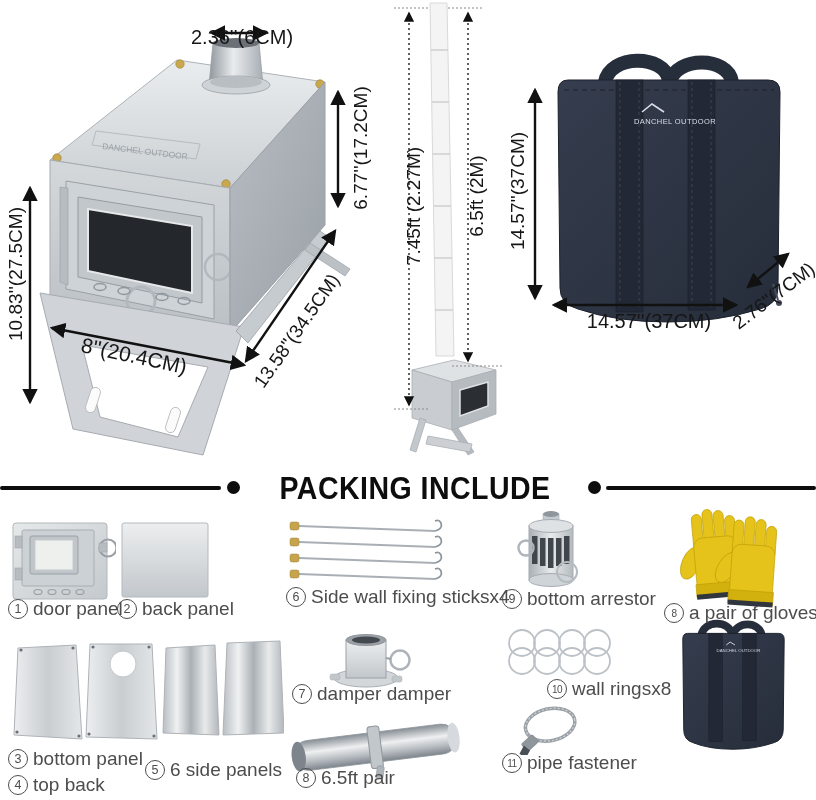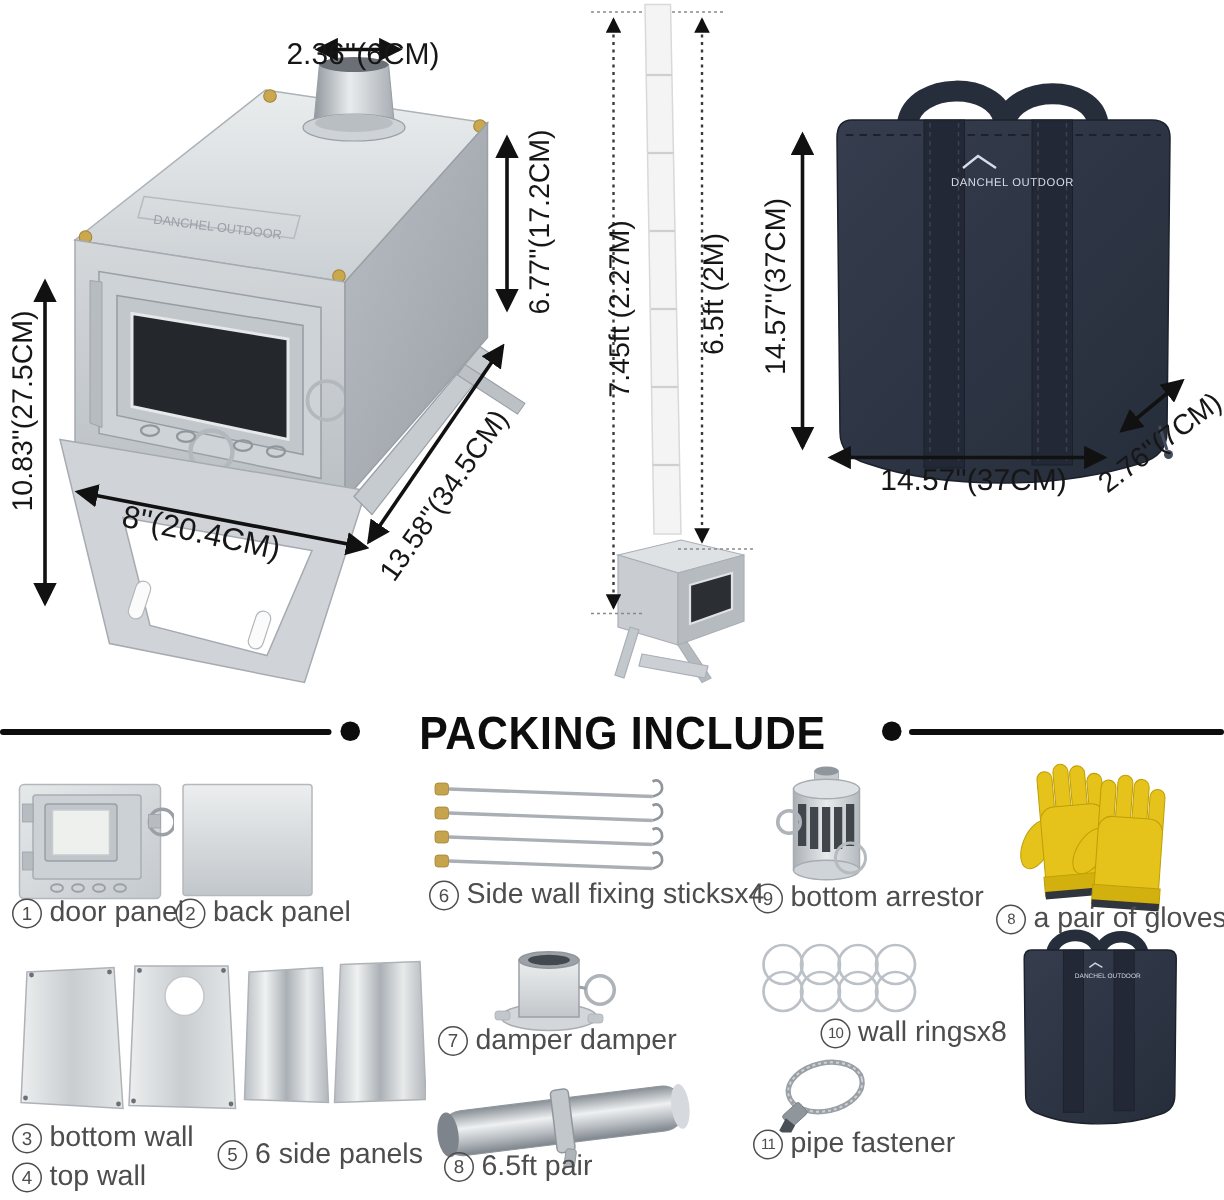--- a/index.html
+++ b/index.html
@@ -406,25 +406,25 @@
   <div class="ilabel" style="left:502px;top:589px;">
     <span class="cnum">9</span>
     <span>bottom arrestor</span>
   </div>
   <div class="ilabel" style="left:664px;top:603px;">
     <span class="cnum two">8</span>
     <span>a pair of gloves</span>
   </div>
   <div class="ilabel" style="left:8px;top:749px;">
     <span class="cnum">3</span>
-    <span>bottom wall</span>
+    <span>bottom panel</span>
   </div>
   <div class="ilabel" style="left:8px;top:775px;">
     <span class="cnum">4</span>
-    <span>top wall</span>
+    <span>top back</span>
   </div>
   <div class="ilabel" style="left:145px;top:760px;">
     <span class="cnum">5</span>
     <span>6 side panels</span>
   </div>
   <div class="ilabel" style="left:292px;top:684px;">
     <span class="cnum">7</span>
     <span>damper damper</span>
   </div>
   <div class="ilabel" style="left:296px;top:768px;">

